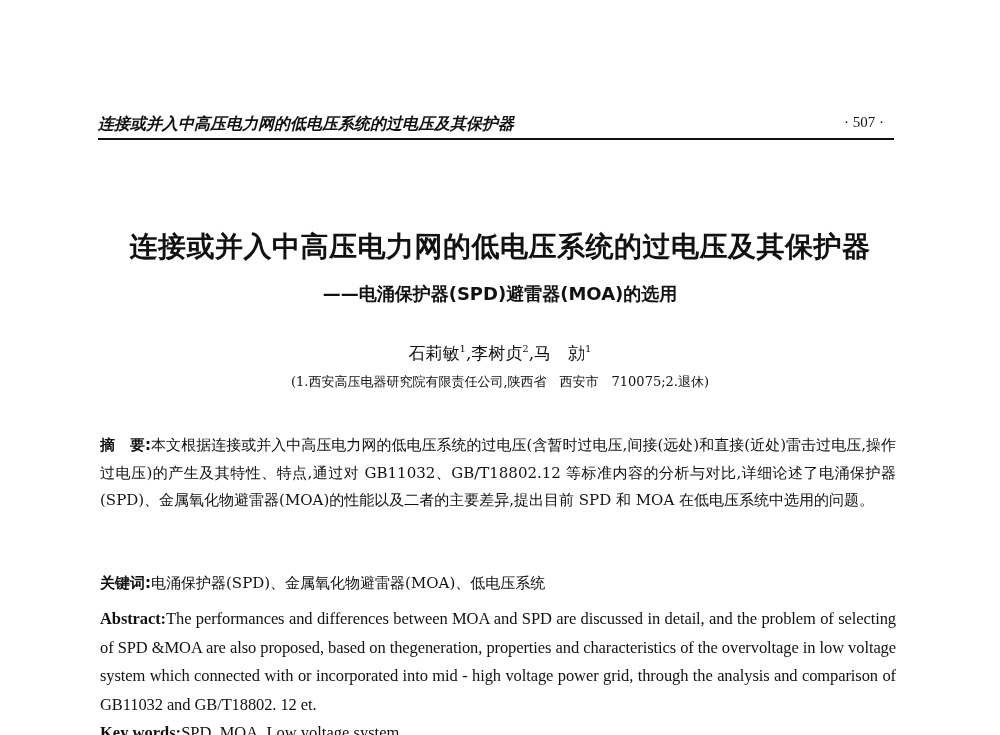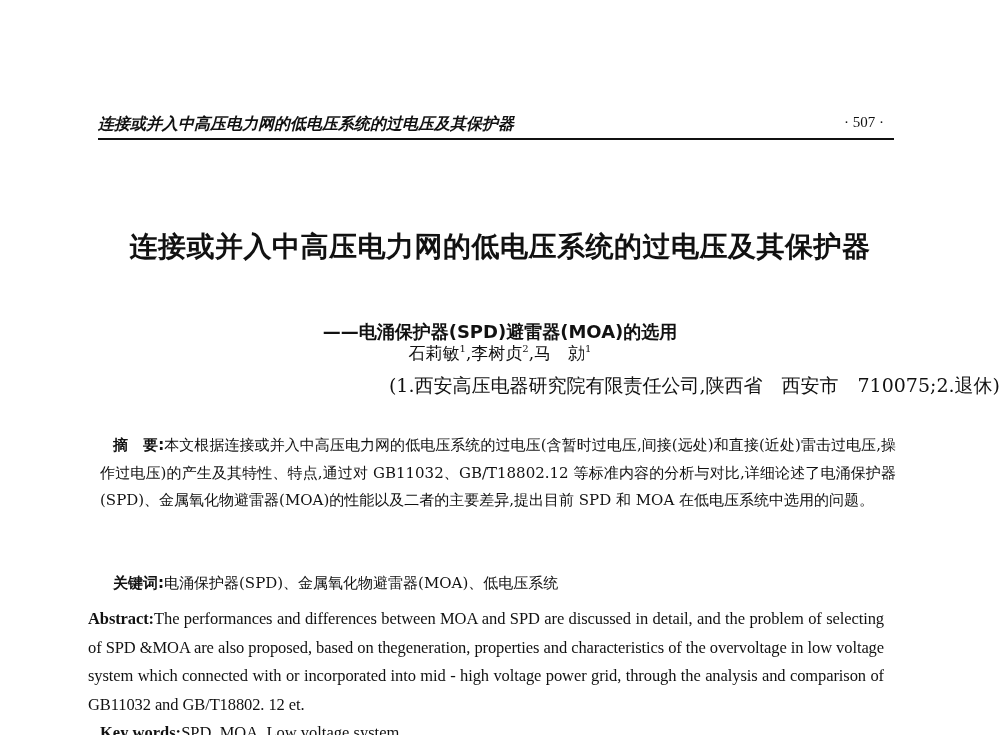--- a/index.html
+++ b/index.html
@@ -1,28 +1,28 @@
 <!DOCTYPE html>
 <html><head>
   <meta charset="utf-8">
   <style>
     html, body { margin: 0; padding: 0; background: #ffffff; }
     body { width: 1000px; height: 735px; overflow: hidden; position: relative; color: #111; font-family: "DejaVu Serif", "Liberation Serif", serif; }
     .running-header { position: absolute; left: 98px; top: 112px; width: 796px; height: 26px; border-bottom: 2px solid #111; }
     .running-title { position: absolute; left: 0; top: 2px; font-size: 16px; font-style: italic; font-family: "DejaVu Sans", sans-serif; font-weight: bold; letter-spacing: 0px; }
     .page-number { position: absolute; right: 10px; top: 2px; font-size: 15px; font-family: "Liberation Serif", serif; text-align: center; }
     .title { position: absolute; left: 0; width: 1000px; top: 228px; text-align: center; font-family: "DejaVu Sans", sans-serif; font-weight: bold; font-size: 28px; letter-spacing: 0.5px; }
-    .subtitle { position: absolute; left: 0; width: 1000px; top: 282px; text-align: center; font-family: "DejaVu Sans", sans-serif; font-weight: bold; font-size: 18px; margin-top: 38px; }
+    .subtitle { position: absolute; left: 0; width: 1000px; top: 282px; text-align: center; font-family: "DejaVu Sans", sans-serif; font-weight: bold; font-size: 18px; }
     .authors { position: absolute; left: 0; width: 1000px; top: 342px; text-align: center; font-size: 17px; }
     .authors sup { font-size: 10px; }
-    .affiliation { position: absolute; left: 0; width: 1000px; top: 373px; text-align: right; font-size: 19px; }
+    .affiliation { position: absolute; left: 0; width: 1000px; top: 373px; text-align: center; font-size: 13px; }
     .cn-abstract { position: absolute; left: 100px; top: 432px; width: 796px; font-size: 15px; line-height: 27.5px; text-align: justify; }
-    .label-bold { font-family: "DejaVu Sans", sans-serif; font-weight: bold; margin-left: 13px; }
+    .label-bold { font-family: "DejaVu Sans", sans-serif; font-weight: bold; }
     .cn-keywords { position: absolute; left: 100px; top: 570px; width: 796px; font-size: 15px; line-height: 27px; }
-    .en-abstract { position: absolute; left: 88px; top: 605px; width: 796px; font-family: "Liberation Serif", serif; font-size: 16.5px; line-height: 28.5px; text-align: justify; letter-spacing: -0.1px; }
+    .en-abstract { position: absolute; left: 100px; top: 605px; width: 796px; font-family: "Liberation Serif", serif; font-size: 16.5px; line-height: 28.5px; text-align: justify; letter-spacing: -0.1px; }
     .en-keywords { position: absolute; left: 100px; top: 719px; width: 796px; font-family: "Liberation Serif", serif; font-size: 16.5px; line-height: 28px; }
     .en-bold { font-weight: bold; }
   </style>
 </head>
 <body>
 
 <div class="running-header">
   <span class="running-title">连接或并入中高压电力网的低电压系统的过电压及其保护器</span>
   <span class="page-number">· 507 ·</span>
 </div>

